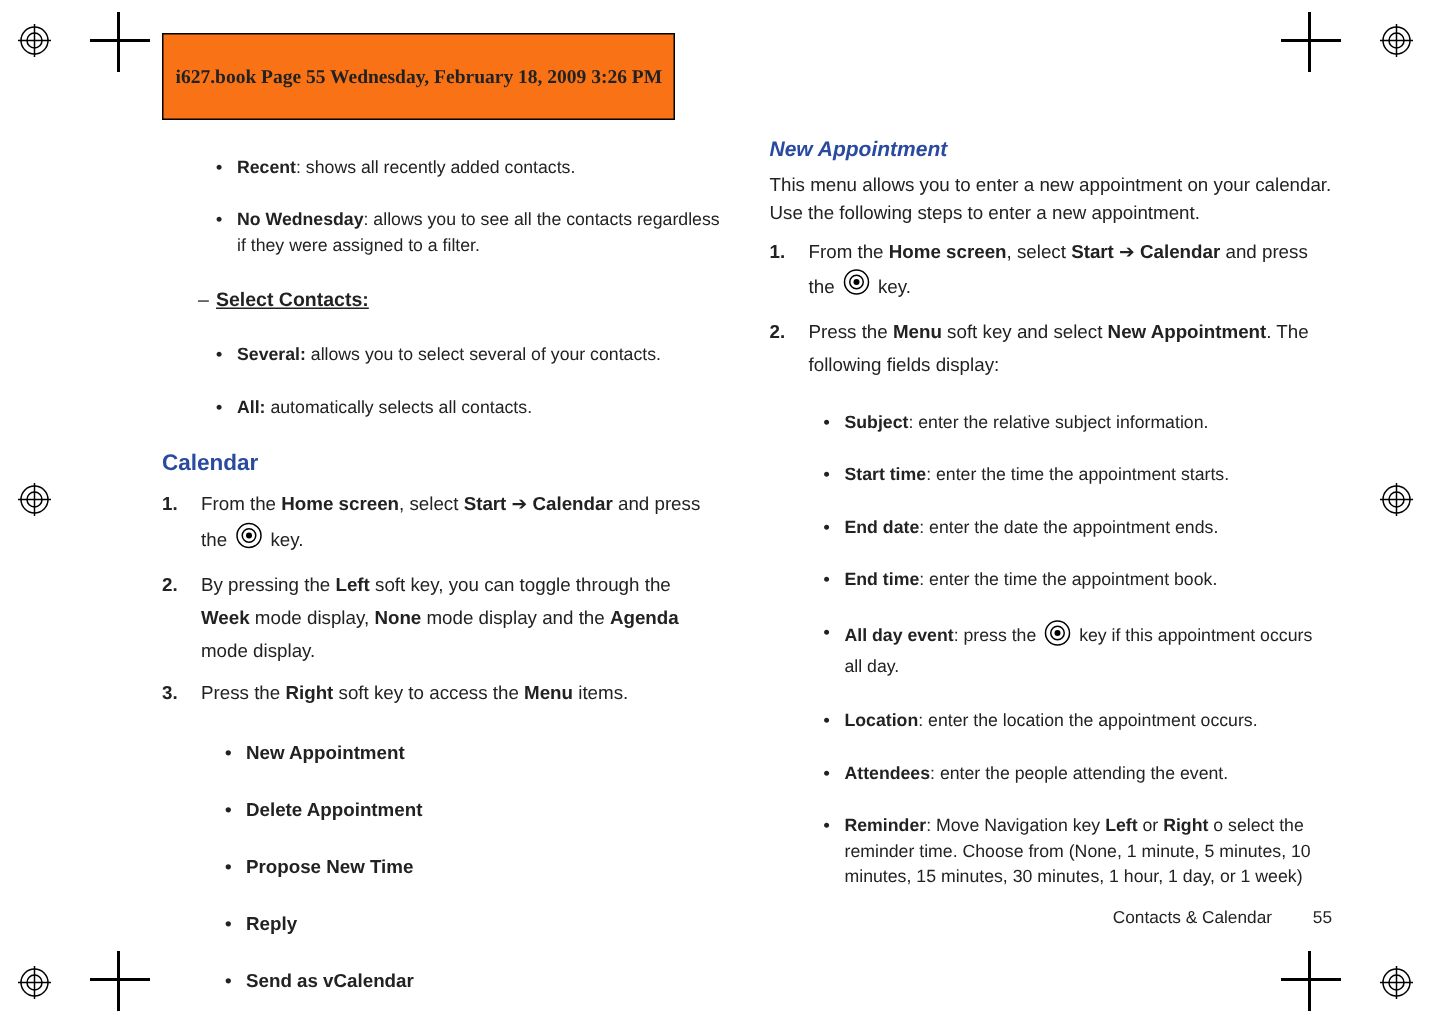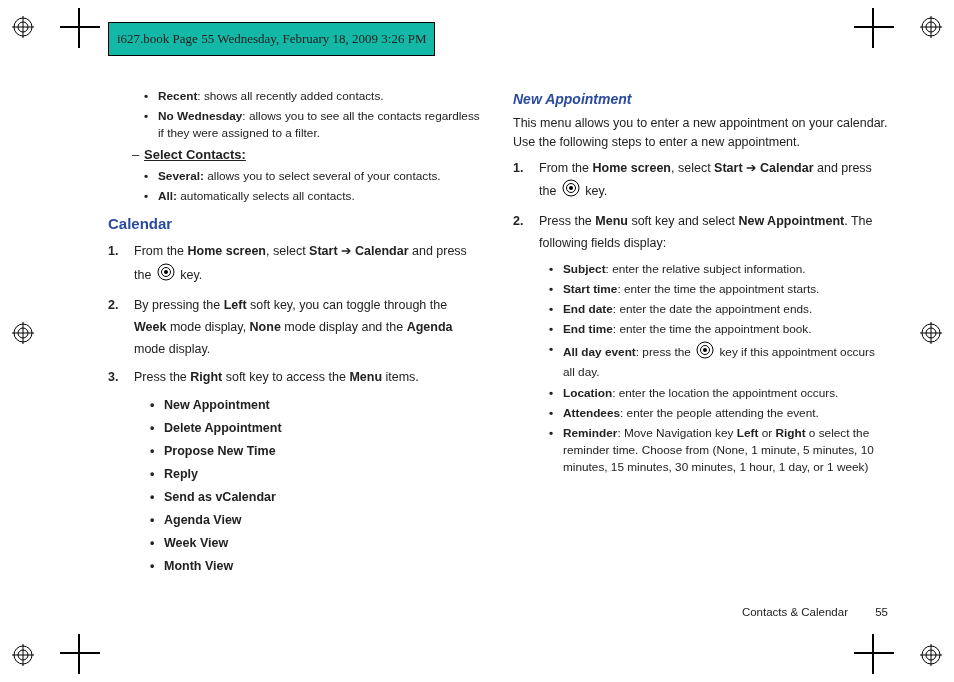--- a/index.html
+++ b/index.html
@@ -31,24 +31,25 @@
     background:#000;
   }
   .cross::before { left:18px; top:0; width:2px; height:40px; }
   .cross::after  { top:18px; left:0; height:2px; width:40px; }
 
   .header-box {
     position:absolute;
     left:108px;
     top:22px;
     border:1px solid #000;
-    padding:8px 8px;
+    padding:20px 8px;
     font-size:13px;
     font-family: "Times New Roman", serif;
-    background:#14b8a6;
+    background:#f97316;
+    font-weight:bold;
   }
 
   .page {
     position:absolute;
     left:108px;
     top:85px;
     width:780px;
     height:530px;
     display:flex;
     gap:30px;
@@ -90,21 +91,21 @@
     font-weight:bold;
   }
   ul.bullets {
     list-style:none;
     padding:0 0 0 26px;
     margin:2px 0;
   }
   ul.bullets.tight > li { line-height:1.45; font-size:11.8px; }
   ul.bullets > li {
     position:relative;
-    margin:3px 0;
+    margin:18px 0;
   }
   ul.bullets > li::before {
     content:"•";
     position:absolute;
     left:-14px;
     font-weight:bold;
   }
   ul.bullets.menu > li {
     font-weight:bold;
     font-size:12.5px;

